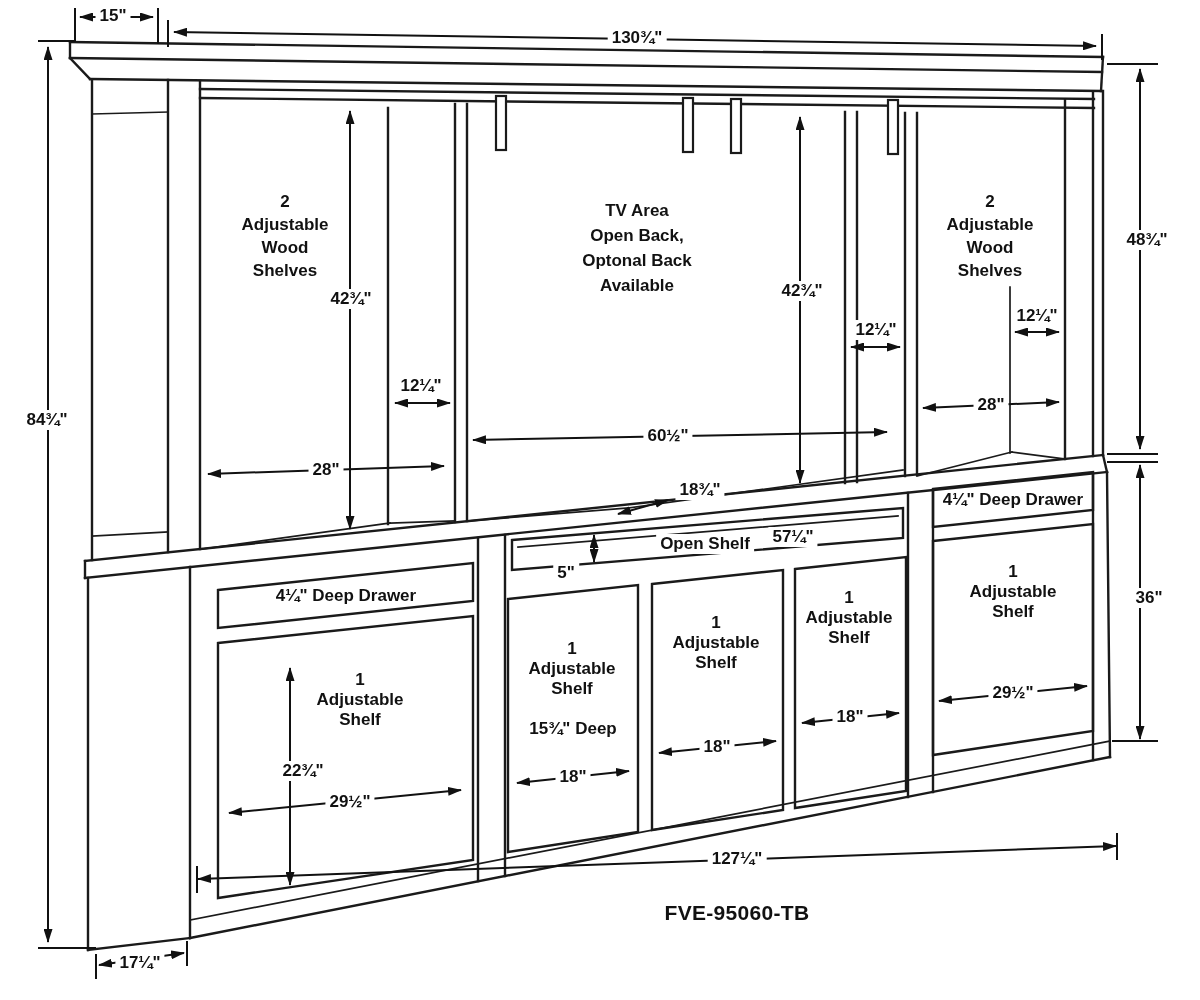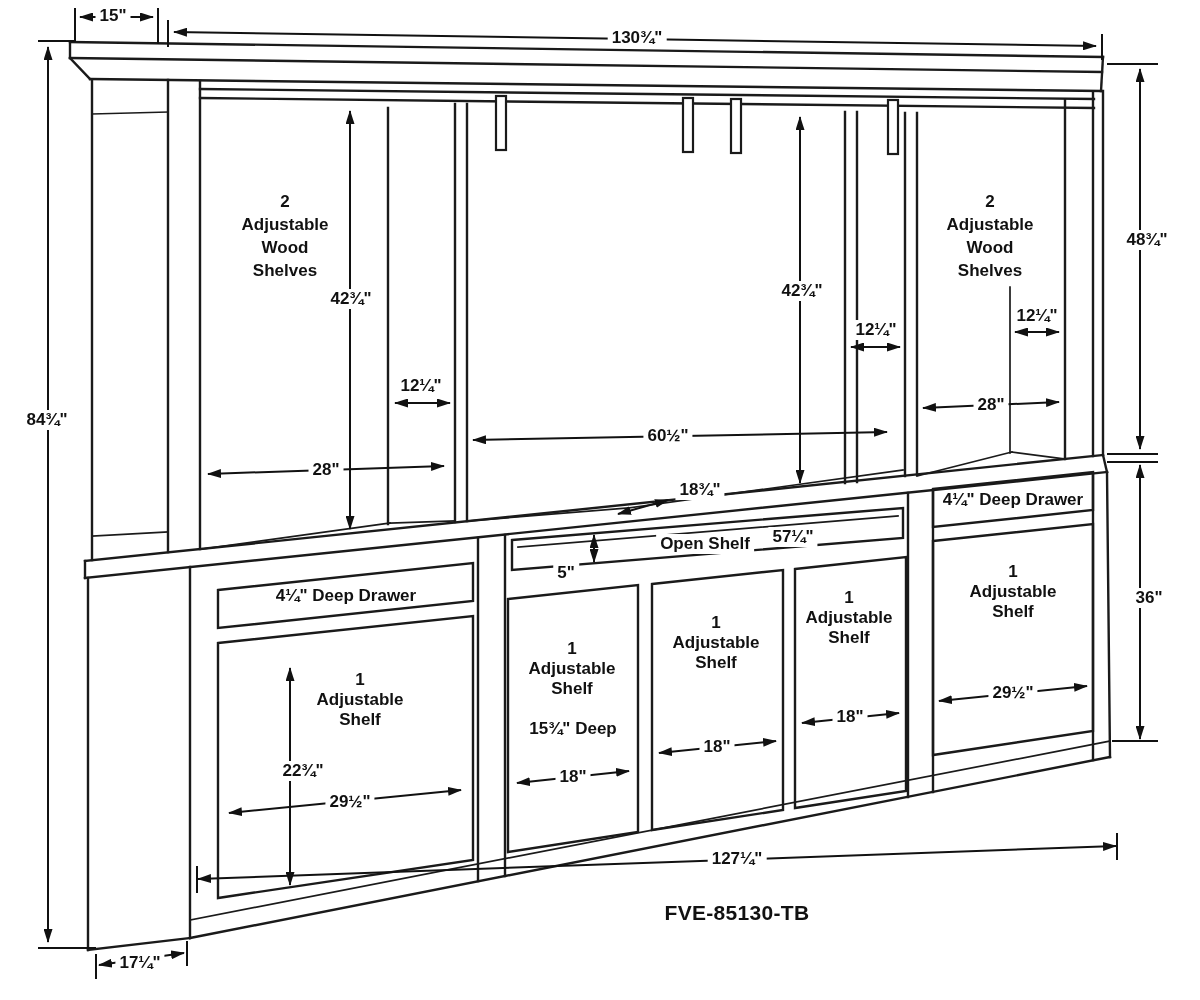--- a/index.html
+++ b/index.html
@@ -206,20 +206,26 @@
   <div class="lbl bg" style="left:737px; top:859px;">127¼"</div>
   <div class="lbl bg" style="left:140px; top:963px;">17¼"</div>
 
   <div class="lbl blk lh23" style="left:285px; top:236px;">
     <div>2</div>
     <div>Adjustable</div>
     <div>Wood</div>
     <div>Shelves</div>
   </div>
 
+  <div class="lbl blk lh25" style="left:637px; top:248px;">
+    <div>TV Area</div>
+    <div>Open Back,</div>
+    <div>Optonal Back</div>
+    <div>Available</div>
+  </div>
 
   <div class="lbl blk lh23" style="left:990px; top:236px;">
     <div>2</div>
     <div>Adjustable</div>
     <div>Wood</div>
     <div>Shelves</div>
   </div>
 
   <div class="lbl" style="left:346px; top:596px;">4¼" Deep Drawer</div>
   <div class="lbl" style="left:1013px; top:500px;">4¼" Deep Drawer</div>
@@ -250,15 +256,15 @@
   </div>
 
   <div class="lbl blk lh20" style="left:1013px; top:592px;">
     <div>1</div>
     <div>Adjustable</div>
     <div>Shelf</div>
   </div>
 
   <div class="lbl bg" style="left:705px; top:544px;">Open Shelf</div>
 
-  <div class="lbl model" style="left:737px; top:913px;">FVE-85130-TB</div>
+  <div class="lbl model" style="left:737px; top:913px;">FVE-95060-TB</div>
 
 </div>
 
 </body></html>

